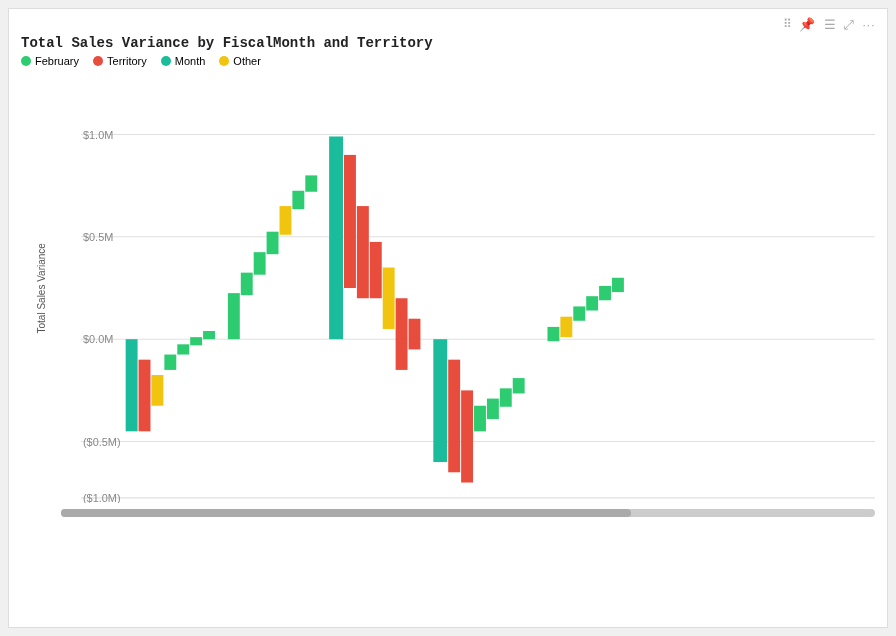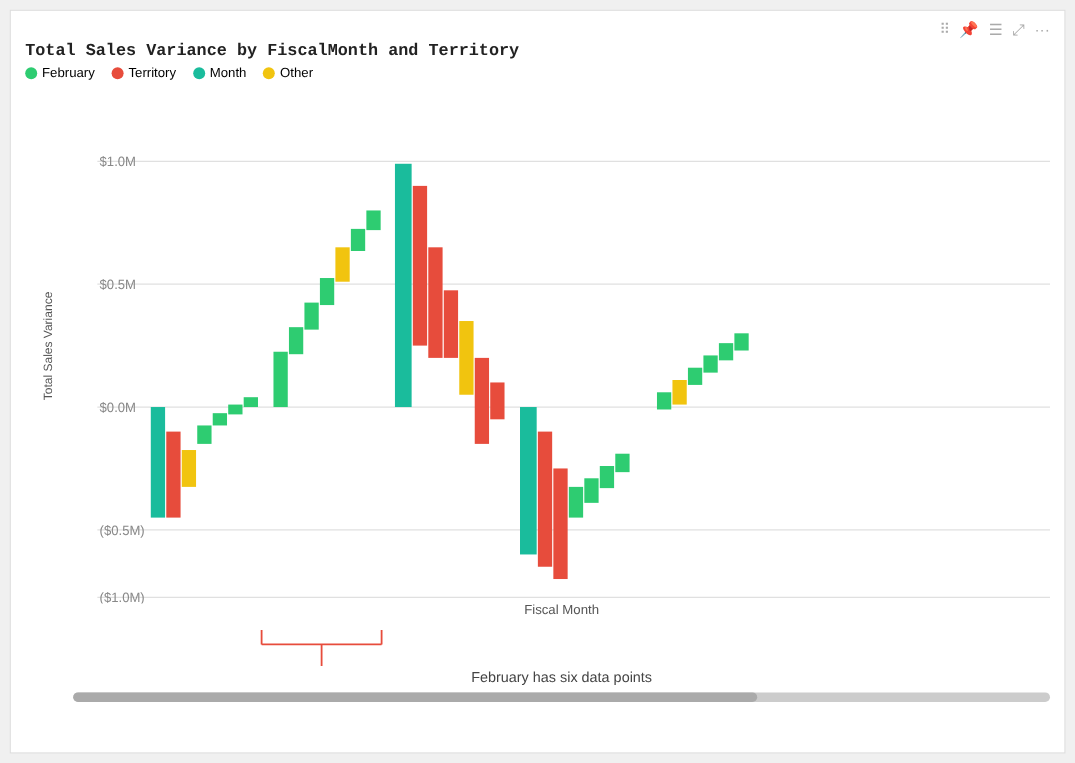--- a/index.html
+++ b/index.html
@@ -242,33 +242,18 @@
         <text x="422" y="435" font-size="9" fill="#888" transform="rotate(-90,422,435)" text-anchor="end">NC</text>
         <text x="435" y="435" font-size="9" fill="#888" transform="rotate(-90,435,435)" text-anchor="end">VA</text>
         <text x="470" y="435" font-size="9" fill="#888" transform="rotate(-90,470,435)" text-anchor="end">May</text>
         <text x="509" y="435" font-size="9" fill="#888" transform="rotate(-90,509,435)" text-anchor="end">PA</text>
         <text x="535" y="435" font-size="9" fill="#888" transform="rotate(-90,535,435)" text-anchor="end">MD</text>
 
       </svg>
     </div>
   </div>
 
-  <div style="display:flex; flex-direction:column; align-items:center; margin-left:40px; margin-top:0px; position:relative;">
-
-    <div style="font-size:11px;color:#555;text-align:center;margin-bottom:2px;">Fiscal Month</div>
-
-    <svg width="820" height="50" viewBox="0 0 820 50">
-
-      <line x1="160" y1="8" x2="160" y2="20" stroke="#e74c3c" stroke-width="1.5"></line>
-      <line x1="160" y1="20" x2="260" y2="20" stroke="#e74c3c" stroke-width="1.5"></line>
-      <line x1="260" y1="8" x2="260" y2="20" stroke="#e74c3c" stroke-width="1.5"></line>
-
-      <line x1="210" y1="20" x2="210" y2="38" stroke="#e74c3c" stroke-width="1.5"></line>
-    </svg>
-
-    <div style="font-size:12px;color:#444;text-align:center;margin-top:-10px;">February has six data points</div>
-  </div>
 
   <div class="scrollbar-area">
     <div class="scrollbar-thumb"></div>
   </div>
 
 </div>
 
 </body></html>

